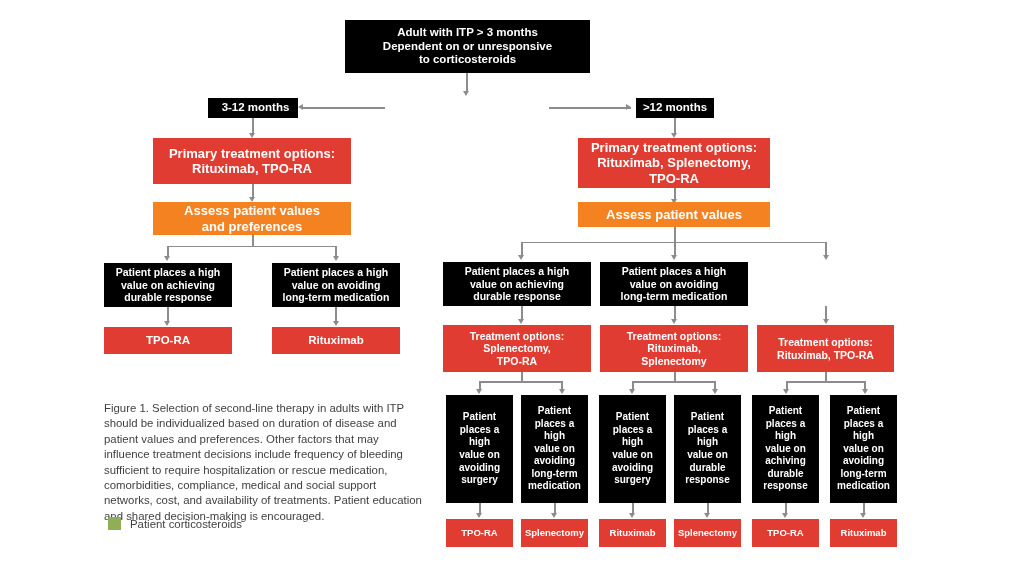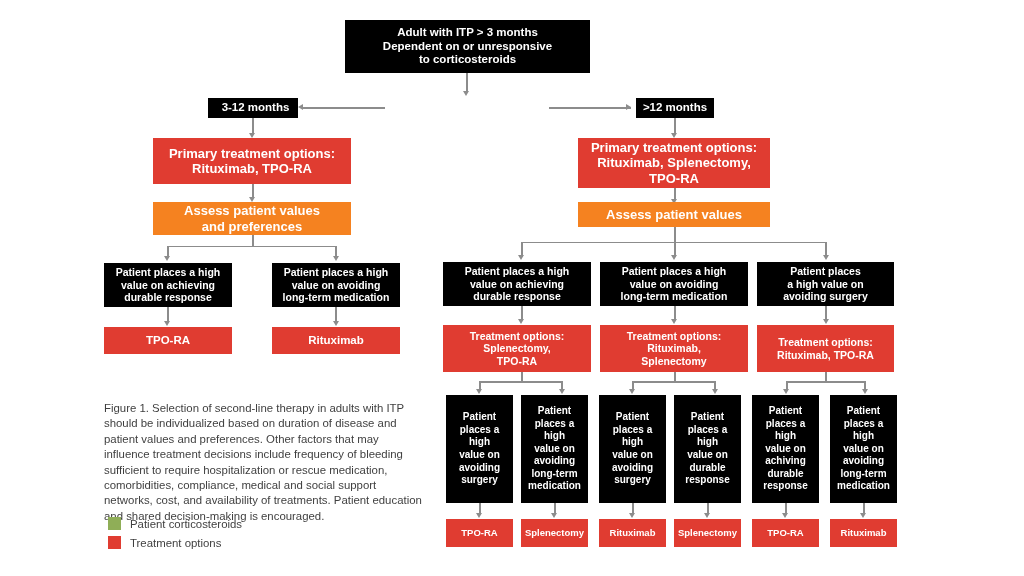--- a/index.html
+++ b/index.html
@@ -187,23 +187,20 @@
   <div class="arrow" style="left:518.2px; top:255px;"></div>
   <div class="arrow" style="left:671.4px; top:255px;"></div>
   <div class="arrow" style="left:822.6px; top:255px;"></div>
 
   <div class="box green b-char" style="left:443px; top:262px; width:148px; height:44px;">Patient places a high
 value on achieving
 durable response</div>
   <div class="box green b-char" style="left:600px; top:262px; width:148px; height:44px;">Patient places a high
 value on avoiding
 long-term medication</div>
-  <div class="box green b-char" style="left:757px; top:262px; width:137px; height:44px;">Patient places
-a high value on
-avoiding surgery</div>
 
   <div class="ln vln" style="left:521px; top:306px; height:14px;"></div>
   <div class="arrow" style="left:518.2px; top:319px;"></div>
   <div class="ln vln" style="left:674.2px; top:306px; height:14px;"></div>
   <div class="arrow" style="left:671.4px; top:319px;"></div>
   <div class="ln vln" style="left:825.4px; top:306px; height:14px;"></div>
   <div class="arrow" style="left:822.6px; top:319px;"></div>
 
   <div class="box red b-topt" style="left:443px; top:325px; width:148px; height:47px;">Treatment options:
 Splenectomy,
@@ -295,19 +292,15 @@
   <div class="box red b-drugsm" style="left:752px; top:519px; width:67px; height:28px;">TPO-RA</div>
   <div class="box red b-drugsm" style="left:830px; top:519px; width:67px; height:28px;">Rituximab</div>
 
   <div id="caption">Figure 1. Selection of second-line therapy in adults with ITP should be individualized based on duration of disease and patient values and preferences. Other factors that may influence treatment decisions include frequency of bleeding sufficient to require hospitalization or rescue medication, comorbidities, compliance, medical and social support networks, cost, and availability of treatments. Patient education and shared decision-making is encouraged.</div>
 
   <div id="legend">
     <div class="legend-row">
       <span class="legend-swatch" style="background:#8fae57;"></span>
       <span class="legend-label">Patient corticosteroids</span>
     </div>
-    <div class="legend-row">
-      <span class="legend-swatch" style="background:#e03c31;"></span>
-      <span class="legend-label">Treatment options</span>
-    </div>
   </div>
 
 </div>
 
 </body></html>

